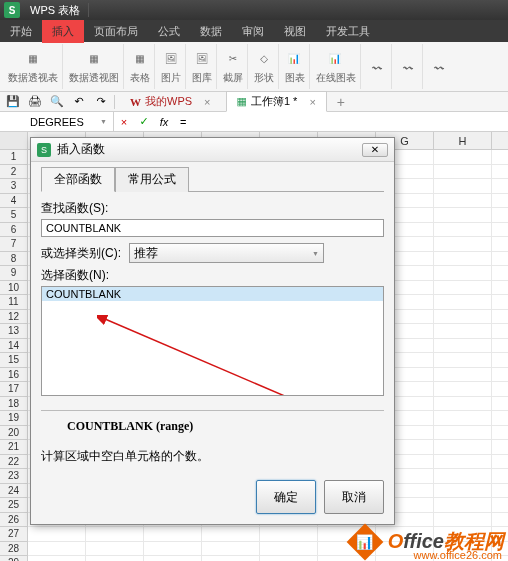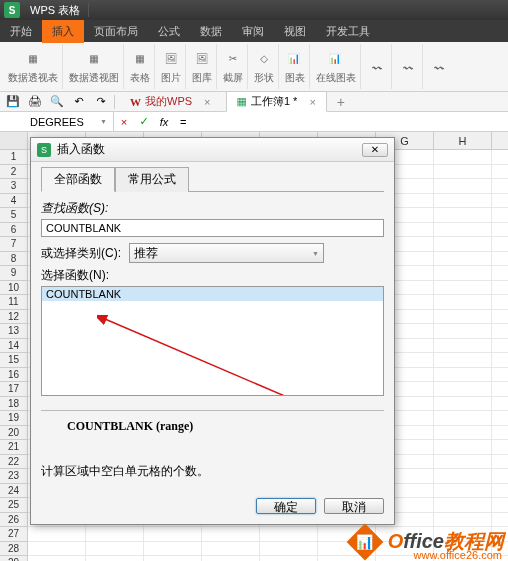--- a/index.html
+++ b/index.html
@@ -7,21 +7,21 @@
 
 
 .titlebar { height: 20px; background: linear-gradient(#4a4a4a,#333); color: #fff; display: flex; align-items: center; font-size: 11px; }
 .titlebar .logo { width: 16px; height: 16px; background: #2e9e5b; border-radius: 2px; margin: 0 4px; display: flex; align-items: center; justify-content: center; color: #fff; font-size: 10px; font-weight: bold; }
 .titlebar .app { padding: 0 6px; }
 .titlebar .sep { width: 1px; height: 14px; background: #555; margin: 0 2px; }
 
 
 .menu { height: 22px; background: #3a3a3a; display: flex; align-items: center; color: #ccc; font-size: 11px; }
 .menu-item { padding: 4px 10px; cursor: pointer; }
-.menu-item.active { background: #f97316; color: #333; }
+.menu-item.active { background: #ef4444; color: #333; }
 
 
 .ribbon { height: 50px; background: #f5f5f5; border-bottom: 1px solid #d0d0d0; display: flex; align-items: center; padding: 2px 4px; gap: 2px; color: #666; font-size: 10px; }
 .ribbon-group { display: flex; flex-direction: column; align-items: center; padding: 0 4px; border-right: 1px solid #e0e0e0; height: 100%; justify-content: center; }
 .ribbon-group:last-child { border-right: none; }
 .ribbon-icon { width: 20px; height: 20px; display: flex; align-items: center; justify-content: center; }
 .ribbon-label { font-size: 10px; margin-top: 2px; color: #666; white-space: nowrap; }
 .drop { font-size: 7px; color: #888; margin-left: 2px; }
 
 
@@ -66,23 +66,23 @@
 .field-row { margin-top: 6px; display: flex; align-items: center; gap: 8px; }
 .field-label { font-size: 12px; }
 .text-input { flex: 1; height: 18px; border: 1px solid #999; background: #fff; padding: 0 4px; font-size: 11px; font-family: inherit; }
 .select { width: 195px; height: 20px; border: 1px solid #999; background: linear-gradient(#fdfdfd,#e8e8e8); padding: 8px 4px; font-size: 12px; display: flex; align-items: center; justify-content: space-between; cursor: pointer; }
 .listbox { margin-top: 2px; height: 110px; border: 1px solid #999; background: #fff; overflow: hidden; position: relative; }
 .list-item { padding: 1px 4px; font-size: 11px; }
 .list-item.sel { background: #cde6f7; }
 .arrow-svg { position: absolute; left: 55px; top: 28px; pointer-events: none; }
 .hr { border: none; border-top: 1px solid #bbb; margin: 14px 0 8px 0; }
 .func-sig { font-weight: bold; font-family: SimSun; font-size: 12px; margin-left: 26px; }
-.func-desc { margin-top: 29px; font-size: 12px; }
+.func-desc { margin-top: 14px; font-size: 12px; }
 .dlg-buttons { position: absolute; bottom: 10px; right: 10px; display: flex; gap: 8px; }
-.btn { width: 60px; height: 16px; border: 1px solid #888; background: linear-gradient(#fdfdfd,#e0e0e0); font-size: 12px; cursor: pointer; border-radius: 2px; }
+.btn { width: 60px; height: 34px; border: 1px solid #888; background: linear-gradient(#fdfdfd,#e0e0e0); font-size: 12px; cursor: pointer; border-radius: 2px; }
 .btn.primary { border: 1px solid #3c7fb1; box-shadow: 0 0 2px #5ca3d6; }
 
 
 .watermark { position: absolute; right: 4px; bottom: 6px; display: flex; align-items: center; font-family: Arial; }
 .wm-icon { width: 26px; height: 26px; background: #e96300; transform: rotate(45deg); display: flex; align-items: center; justify-content: center; color: #fff; font-size: 14px; font-weight: bold; margin-right: 10px; }
 .wm-icon span { transform: rotate(-45deg); }
 .wm-text-o { color: #e96300; font-size: 20px; font-weight: bold; font-style: italic; }
 .wm-text-f { color: #444; font-size: 20px; font-weight: bold; font-style: italic; }
 .wm-url { color: #e96300; font-size: 11px; position: absolute; right: 4px; bottom: -1px; }
 </style>
@@ -530,21 +530,21 @@
   <div class="dlg-title">
     <div class="ico">S</div>
     <span>插入函数</span>
     <div class="dlg-close">✕</div>
   </div>
   <div class="dlg-body">
     <div class="tabs">
       <div class="tab active">全部函数</div>
       <div class="tab">常用公式</div>
     </div>
-    <div class="field-row" style="margin-top:8px;font-style:italic;">
+    <div class="field-row" style="margin-top:8px;">
       <span class="field-label">查找函数(S):</span>
     </div>
     <div class="field-row" style="margin-top:2px;">
       <input class="text-input" style="width: 280px;" value="COUNTBLANK">
     </div>
     <div class="field-row">
       <span class="field-label">或选择类别(C):</span>
       <div class="select">
         <span>推荐</span>
         <span class="drop">▼</span>

